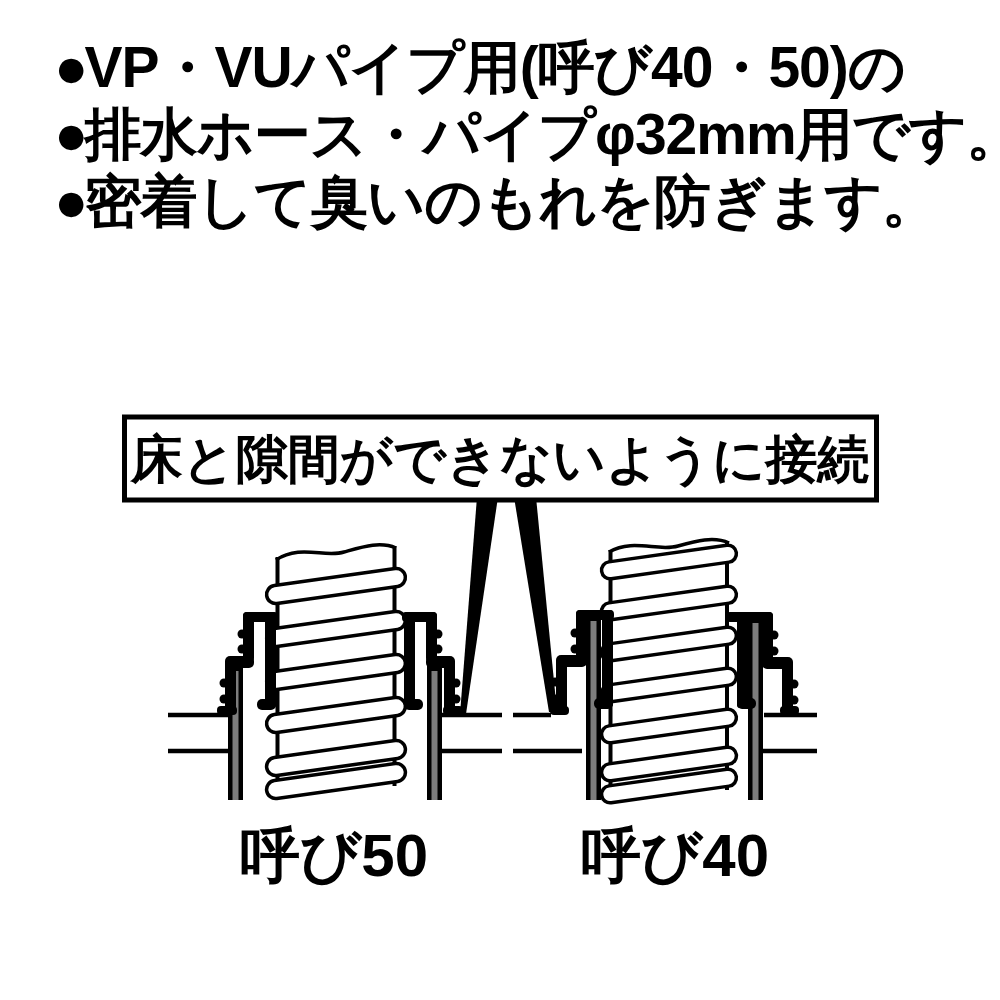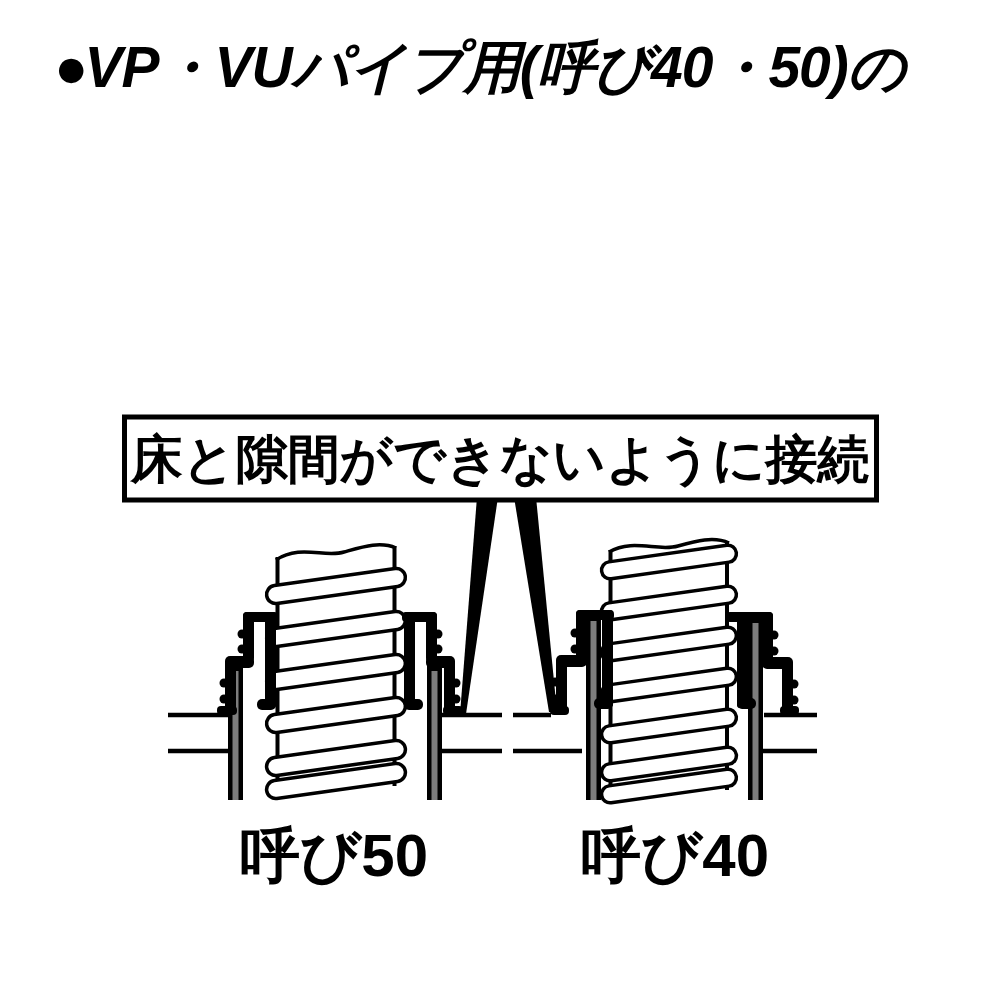--- a/index.html
+++ b/index.html
@@ -5,33 +5,35 @@
   html,body{margin:0;padding:0;}
   body{
     width:1000px;height:1000px;position:relative;background:#ffffff;
     font-family:"Liberation Sans","DejaVu Sans",sans-serif;color:#000;
     overflow:hidden;
   }
   .bullets{
     position:absolute;left:54px;top:34px;width:935px;
     font-size:57px;line-height:67px;font-weight:600;letter-spacing:-1px;
   }
-  .bullet{padding-left:50px;text-indent:-50px;white-space:nowrap;font-style:italic;}
+  .bullet{padding-left:50px;text-indent:-50px;white-space:nowrap;}
   .bullet .marker{letter-spacing:-4px;}
   .diagram{position:absolute;left:0;top:0;}
   .diagram text{font-weight:600;fill:#000;}
   .callout-text{font-size:52px;}
   .pipe-label{font-size:60px;}
 </style>
 </head>
 <body>
 
 <div class="bullets">
   <div class="bullet"><span class="marker">●</span><span>VP・VUパイプ用(呼び40・50)の</span><br>
     </div>
+  <div class="bullet"><span class="marker">●</span><span>排水ホース・パイプφ32mm用です。</span></div>
+  <div class="bullet"><span class="marker">●</span><span>密着して臭いのもれを防ぎます。</span></div>
 </div>
 
 <svg class="diagram" width="1000" height="1000" viewBox="0 0 1000 1000">
 
   <g>
 
     <g>
       <path d="M276,560 C300,544 325,558 344,552 C362,547 380,541 396,548 L396,786 L276,786 Z" fill="#fff" stroke="none"></path>
       <path d="M276,560 C300,544 325,558 344,552 C362,547 380,541 396,548" fill="none" stroke="#000" stroke-width="3.5"></path>
       <line x1="277.5" y1="557" x2="277.5" y2="786" stroke="#000" stroke-width="4"></line>

